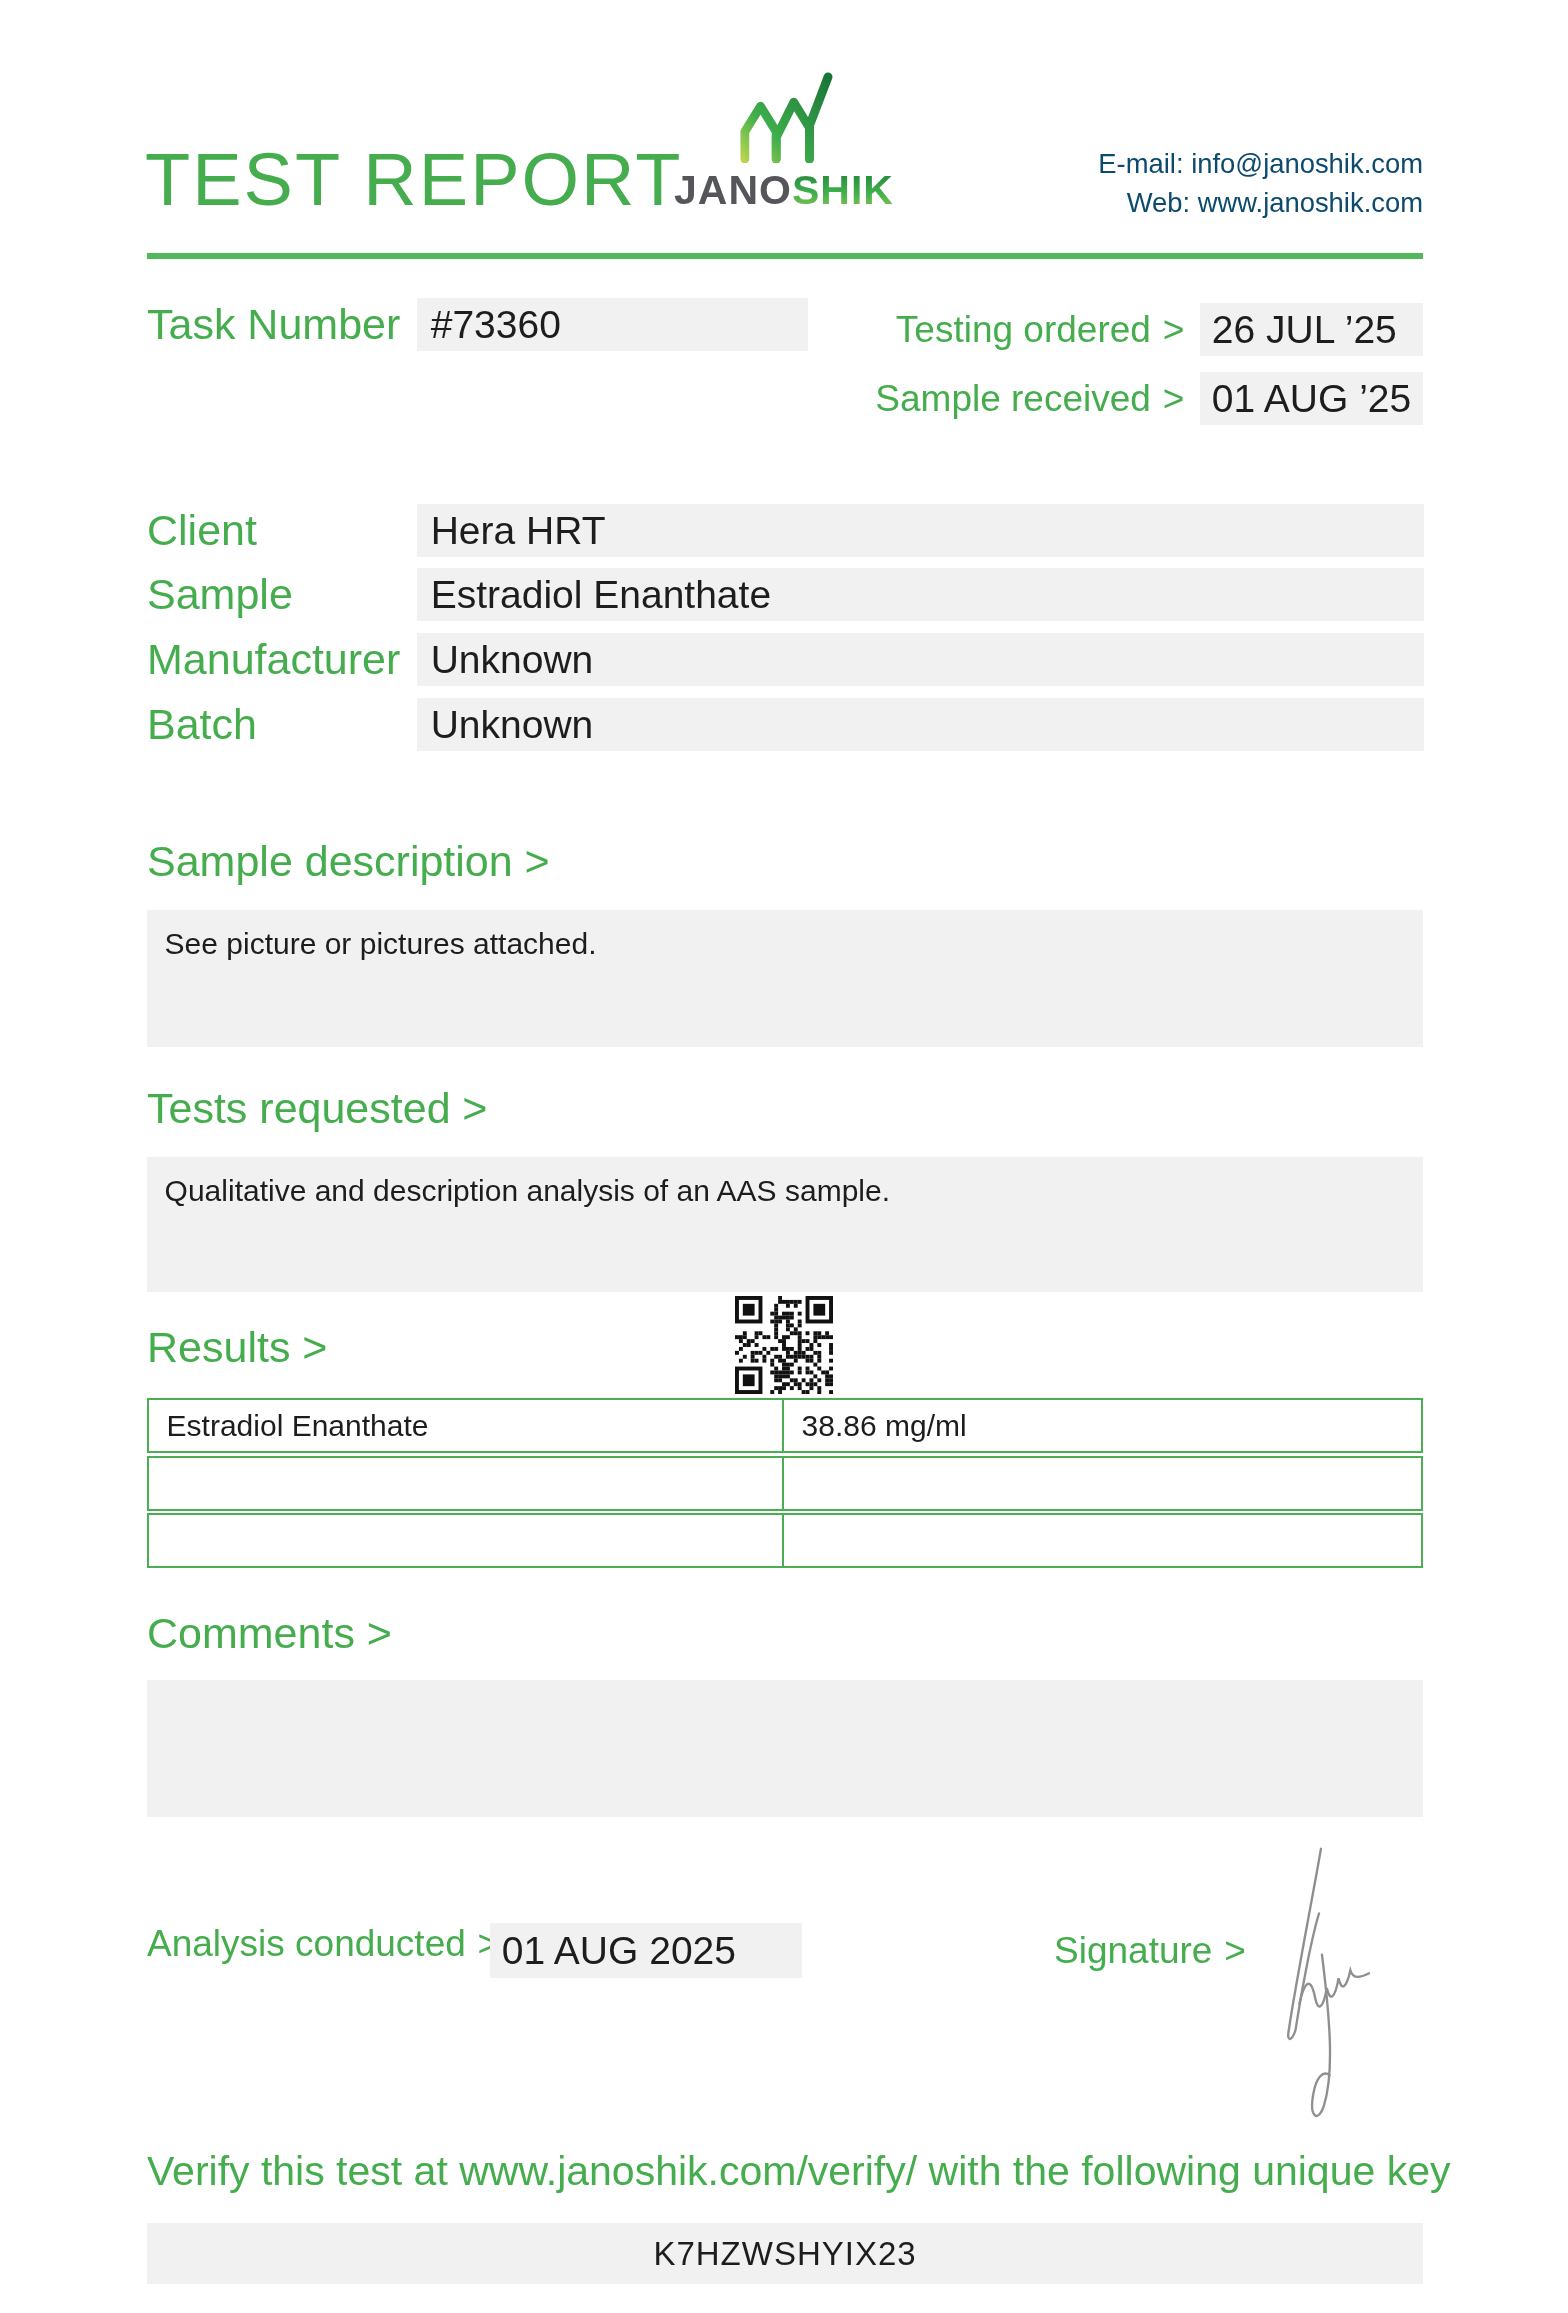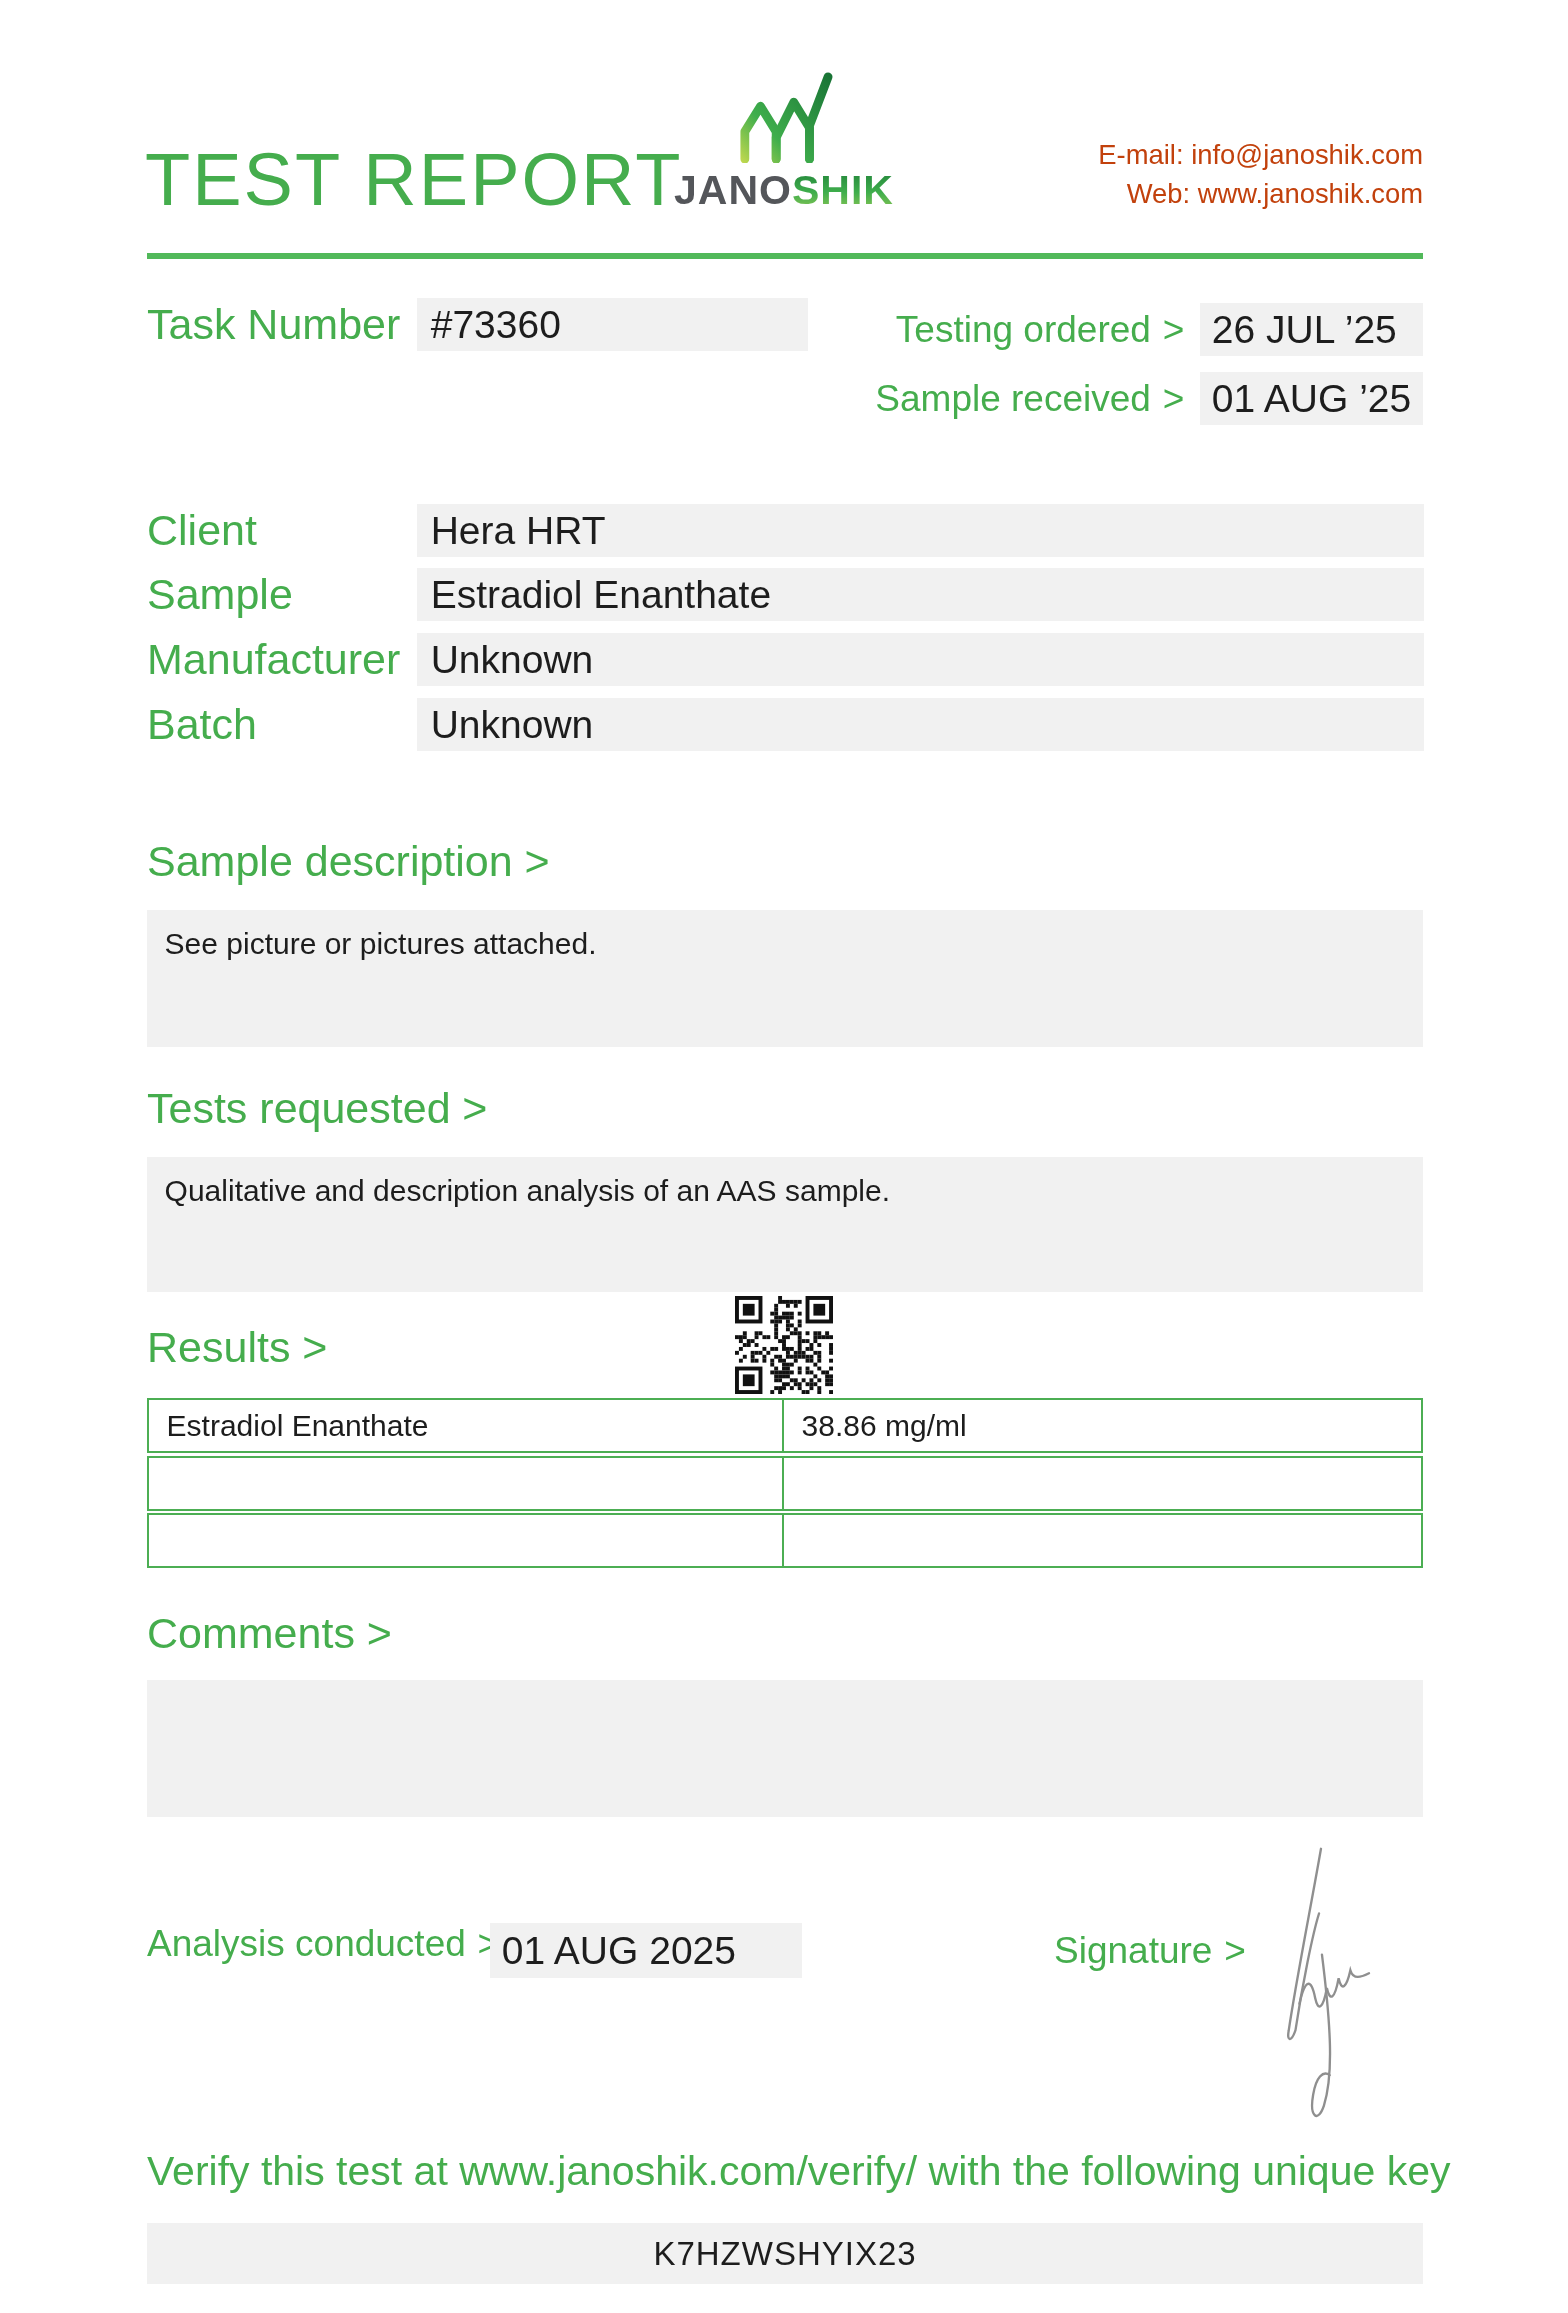--- a/index.html
+++ b/index.html
@@ -15,21 +15,21 @@
   .page{position:relative;width:1568px;height:2313px;background:#fff;overflow:hidden;}
   .gbox{background:var(--box-gray);}
 
   
   .title{position:absolute;left:145px;top:143px;font-size:74px;line-height:1;letter-spacing:2px;color:var(--accent);font-weight:400;white-space:nowrap;}
   .logo{position:absolute;left:674px;top:69px;width:220px;text-align:center;}
   .logo svg{display:block;margin:0 auto;}
   .logo-text{margin-top:3.9px;font-size:41px;font-weight:700;letter-spacing:1px;white-space:nowrap;}
   .logo-text .jano{color:var(--logo-gray);}
   .logo-text .shik{background:linear-gradient(180deg,#1e7e38 0%,#3fae4c 55%,#b6d35a 120%);-webkit-background-clip:text;background-clip:text;color:transparent;}
-  .contact{position:absolute;right:145px;top:135px;text-align:right;font-size:27.4px;line-height:39px;color:#c2410c;}
+  .contact{position:absolute;right:145px;top:144px;text-align:right;font-size:27.4px;line-height:39px;color:#0c4a6e;}
   .rule{position:absolute;left:147px;top:253px;width:1276px;height:5.9px;background:#52b95a;}
 
   
   .task-label{position:absolute;left:147px;top:298px;height:53px;display:flex;align-items:center;font-size:43px;color:var(--accent);white-space:nowrap;}
   .task-box{position:absolute;left:417px;top:298px;width:391px;height:53px;display:flex;align-items:center;padding-left:13.7px;font-size:39px;color:var(--text-dark);}
   .date-row{position:absolute;right:145px;height:53px;display:flex;align-items:center;}
   .date-row .dlabel{font-size:37px;color:var(--accent);margin-right:15.7px;white-space:nowrap;}
   .date-row .dbox{width:223px;height:53px;display:flex;align-items:center;padding-left:11.8px;font-size:39px;color:var(--text-dark);white-space:nowrap;}
   .date-row.r1{top:303px;}
   .date-row.r2{top:372px;}

